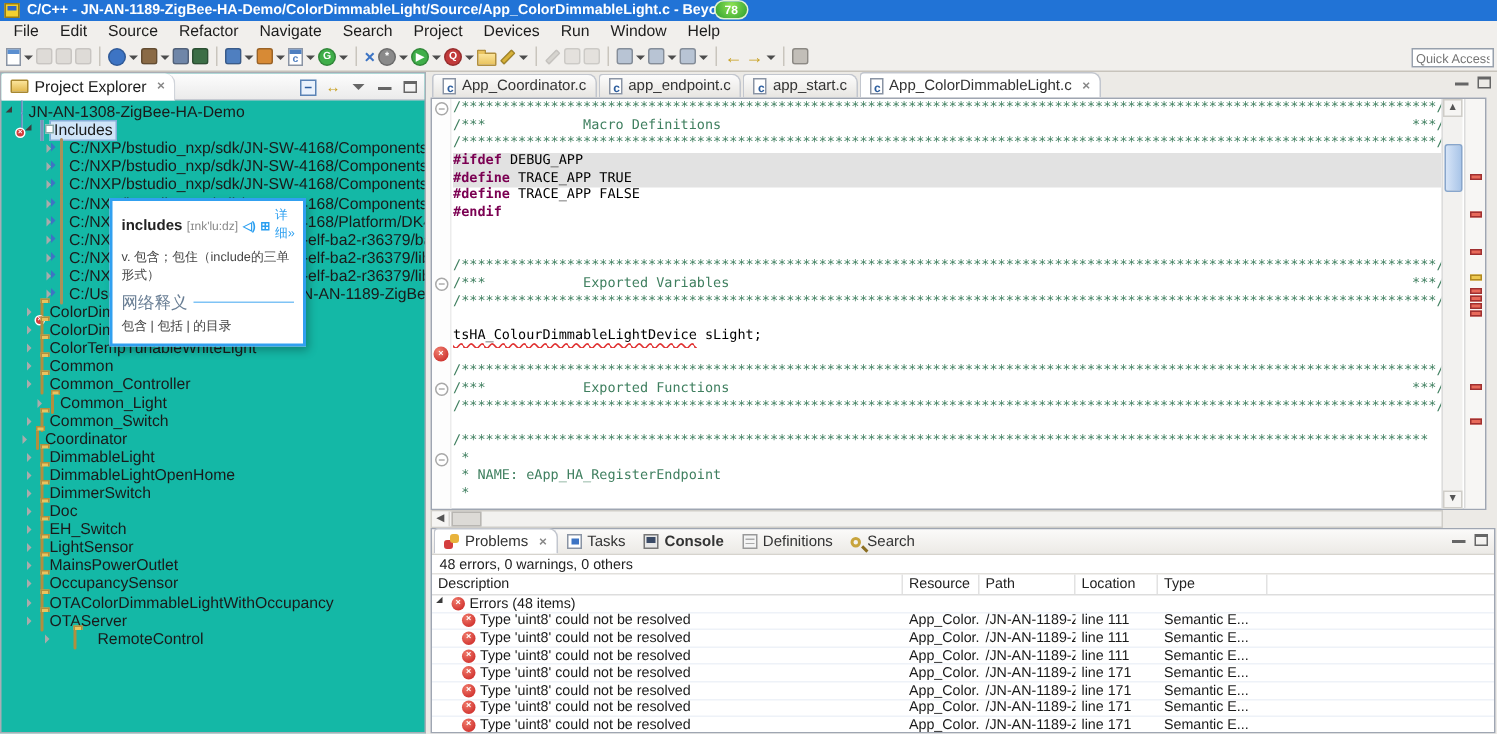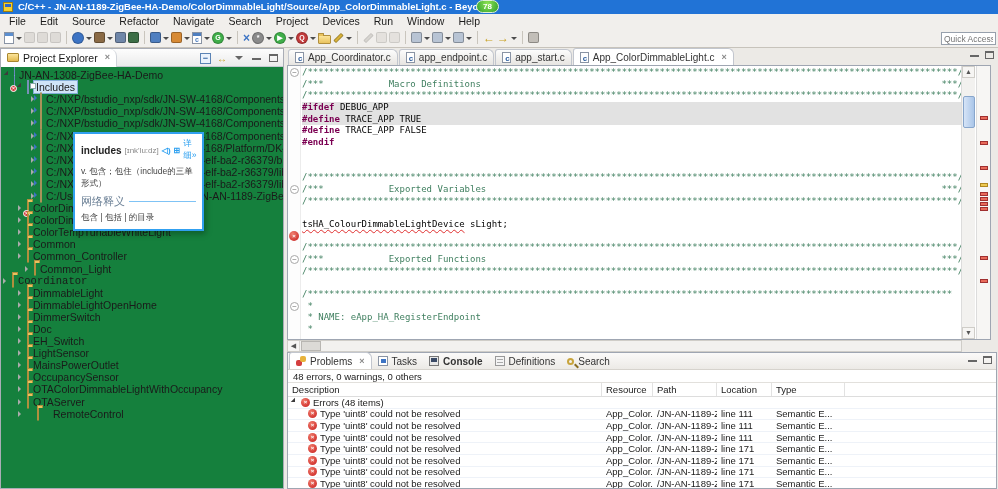--- a/index.html
+++ b/index.html
@@ -38,21 +38,21 @@
     border-radius:1px;position:relative;margin-top:3px;display:inline-block}
   .sh-folder i{position:absolute;left:-1px;top:-3px;width:6px;height:3px;background:#e9c35e;
     border:1px solid #b18f3e;border-bottom:none;border-radius:1px 1px 0 0}
   .sh-cross{font-size:12px;font-weight:bold;line-height:12px}
   .sh-arrow{font-size:12px;font-weight:bold;line-height:12px}
   .sh-pencil{width:11px;height:4px;border-radius:1px;transform:rotate(-45deg);border:1px solid rgba(0,0,0,.25);display:inline-block}
   #quick-access{position:absolute;right:2px;top:4px;width:55px;height:13px;border:1px solid #97a0ac;
     background:#fff;font-size:8.5px;padding:0 2px;color:#444;font-family:"Liberation Sans",sans-serif}
 
   
-  #explorer{position:absolute;left:0;top:48px;width:284px;bottom:0;background:#15803d;border:1px solid #a9adb6}
+  #explorer{position:absolute;left:0;top:48px;width:284px;bottom:0;background:#14b8a6;border:1px solid #a9adb6}
   #explorer-header{height:18px;background:linear-gradient(#fdfdfd,#ebebeb);border-bottom:1px solid #c6cad2;
     position:relative;display:flex;align-items:center}
   .view-tab{display:flex;align-items:center;gap:4px;background:#fff;height:18px;padding:0 6px;
     border-right:1px solid #d0d4da;border-radius:2px 7px 0 0;font-size:10.5px}
   .vt-folder{width:12px;height:9px;background:linear-gradient(#fbe49a,#e2b94e);border:1px solid #a8872f;border-radius:1px}
   .tab-close{color:#888;font-size:9px;font-weight:bold;margin-left:3px;line-height:9px}
   .hdr-icons{position:absolute;right:4px;top:3px;display:flex;gap:5px;align-items:center}
   .hi{width:12px;height:12px;display:inline-flex;align-items:center;justify-content:center;font-size:9px}
   .ic-collapse{width:11px;height:11px;border:1px solid #5b83b5;background:#eaf2fc;color:#2d5e9e;
     font-size:9px;line-height:9px;text-align:center;font-weight:bold}
@@ -397,21 +397,26 @@
       <div class="trow" style="padding-left: 17px;">
         <span class="arr col"></span>
         <span class="ticon"><span class="ti-folder"><i></i></span></span>
         <span>Common_Controller</span>
       </div>
       <div class="trow" style="padding-left: 24px;">
         <span class="arr col"></span>
         <span class="ticon"><span class="ti-folder"><i></i></span></span>
         <span>Common_Light</span>
       </div>
-      <div class="trow" style="padding-left: 2px; font-family: Liberation Mono, monospace;">
+      <div class="trow" style="padding-left: 17px;">
+        <span class="arr col"></span>
+        <span class="ticon"><span class="ti-folder"><i></i></span></span>
+        <span>Common_Switch</span>
+      </div>
+      <div class="trow" style="padding-left: 14px;">
         <span class="arr col"></span>
         <span class="ticon"><span class="ti-folder"><i></i></span></span>
         <span>Coordinator</span>
       </div>
       <div class="trow" style="padding-left: 17px;">
         <span class="arr col"></span>
         <span class="ticon"><span class="ti-folder"><i></i></span></span>
         <span>DimmableLight</span>
       </div>
       <div class="trow" style="padding-left: 17px;">
@@ -452,21 +457,21 @@
       <div class="trow" style="padding-left: 17px;">
         <span class="arr col"></span>
         <span class="ticon"><span class="ti-folder"><i></i></span></span>
         <span>OTAColorDimmableLightWithOccupancy</span>
       </div>
       <div class="trow" style="padding-left: 17px;">
         <span class="arr col"></span>
         <span class="ticon"><span class="ti-folder"><i></i></span></span>
         <span>OTAServer</span>
       </div>
-      <div class="trow" style="padding-left: 17px; gap: 10px;">
+      <div class="trow" style="padding-left: 29px; gap: 10px;">
         <span class="arr col"></span>
         <span class="ticon"><span class="ti-folder"><i></i></span></span>
         <span>RemoteControl</span>
       </div>
     </div>
 
   <div id="tooltip">
     <div class="tt-head">
       <span class="tt-word">includes</span>
       <span class="tt-phon">[ɪnk'lu:dz]</span>

